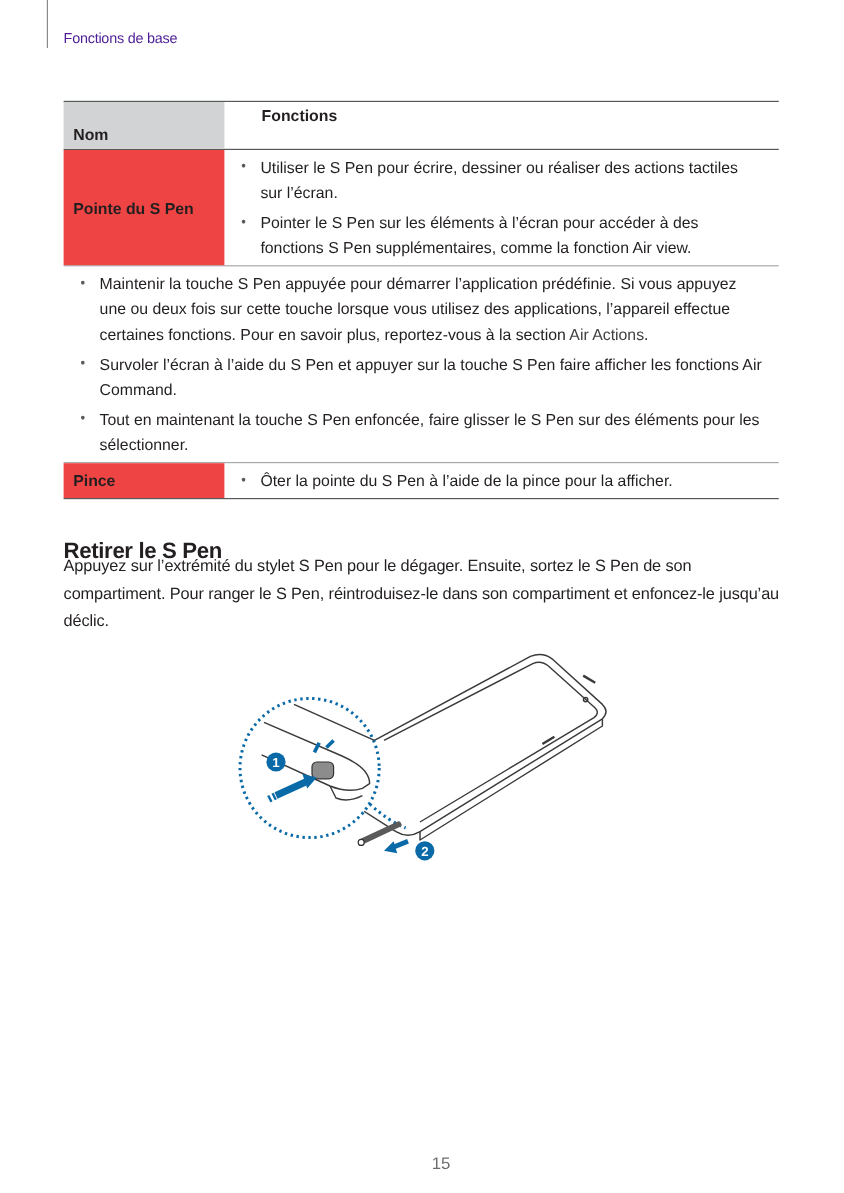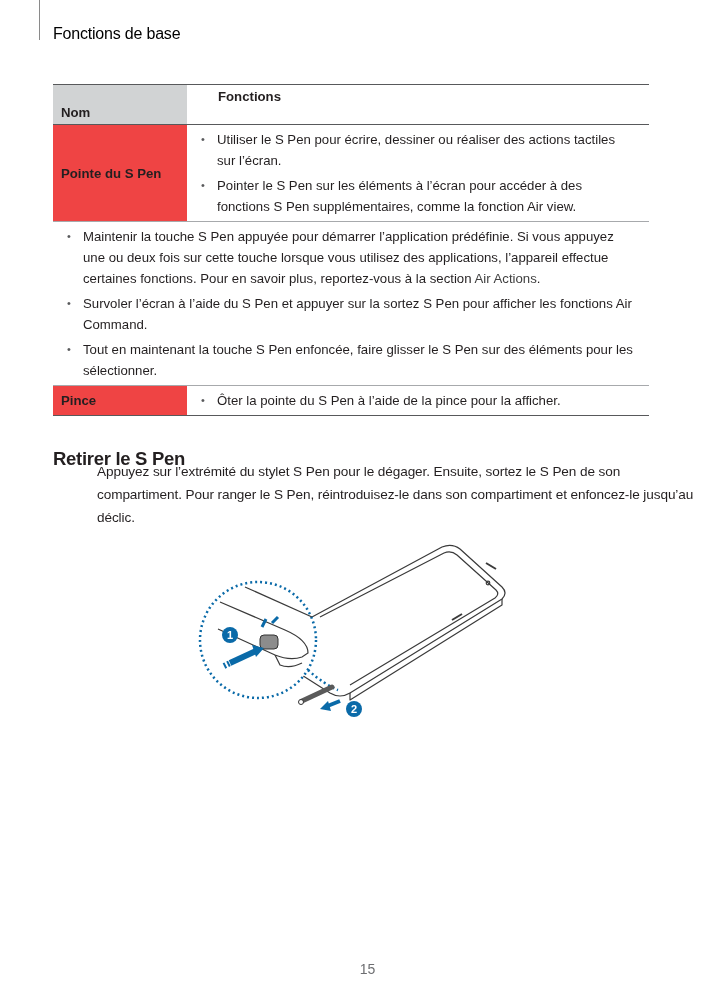--- a/index.html
+++ b/index.html
@@ -1,35 +1,35 @@
 <!DOCTYPE html>
 <html><head>
   <meta charset="utf-8">
   <style>
     html, body { margin:0; padding:0; background:#ffffff; }
     body { width:703px; height:994px; position:relative; overflow:hidden;
       font-family:"Liberation Sans", "DejaVu Sans", sans-serif; color:#231f20; }
     .margin-rule { position:absolute; left:39px; top:0; width:1px; height:40px; background:#8a8a8a; }
-    .running-head { position:absolute; left:53px; top:25px; font-size:16px; color:#000000; letter-spacing:-0.2px; }
+    .running-head { position:absolute; left:53px; top:25px; font-size:12px; color:#4c1d95; letter-spacing:-0.2px; }
     .table { position:absolute; left:53px; top:84px; width:596px; border-top:1.5px solid #58595b; border-bottom:1.5px solid #58595b; font-size:13.2px; }
     .trow { display:flex; border-top:1px solid #a7a9ac; }
     .trow.head { border-top:none; border-bottom:1.5px solid #58595b; }
     .trow.head + .trow { border-top:none; }
     .c-name { width:134px; background:#ef4444; padding-left:8px; display:flex; align-items:center; font-weight:bold; box-sizing:border-box; flex-shrink:0; }
     .trow.head .c-name { background:#d1d3d4; }
     .c-func { flex:1; padding:3px 14px 3px 14px; box-sizing:border-box; }
     .trow.head .c-func { font-weight:bold; padding-top:4px; padding-bottom:4px;padding-left:31px; }
     .trow.head .c-name { padding-top:20px; padding-bottom:4px; }
     .bullet { display:flex; line-height:21px; margin:1px 0 4px 0; }
     .bullet:last-child { margin-bottom:1px; }
     .dot { width:16px; flex-shrink:0; font-size:11px; color:#58595b; }
     .btext { flex:1; }
     .link { color:#404040; }
     .section-title { position:absolute; left:53px; top:448px; font-size:18.5px; font-weight:bold; color:#231f20; letter-spacing:-0.3px; }
-    .body-para { position:absolute; left:53px; top:460px; width:600px; font-size:13.6px; line-height:23px; letter-spacing:-0.1px;margin-left:44px; }
+    .body-para { position:absolute; left:53px; top:460px; width:600px; font-size:13.6px; line-height:23px; letter-spacing:-0.1px; }
     .figure { position:absolute; left:190px; top:535px; width:340px; height:200px; }
     .page-number { position:absolute; left:16px; width:703px; top:961px; text-align:center; font-size:14px; color:#6d6e71; }
   </style>
 </head>
 <body>
 
 <div class="margin-rule"></div>
 <div class="running-head">Fonctions de base</div>
 
 <div class="table">
@@ -53,21 +53,21 @@
   </div>
 
   <div class="trow">
     <div class="c-func">
       <div class="bullet">
         <span class="dot">•</span>
         <span class="btext"><span>Maintenir la touche S Pen appuyée pour démarrer l’application prédéfinie. Si vous appuyez une ou deux fois sur cette touche lorsque vous utilisez des applications, l’appareil effectue certaines fonctions. Pour en savoir plus, reportez-vous à la section </span><span class="link">Air Actions</span><span>.</span></span>
       </div>
       <div class="bullet">
         <span class="dot">•</span>
-        <span class="btext">Survoler l’écran à l’aide du S Pen et appuyer sur la sortez S Pen pour afficher les fonctions Air Command.</span>
+        <span class="btext">Survoler l’écran à l’aide du S Pen et appuyer sur la touche S Pen faire afficher les fonctions Air Command.</span>
       </div>
       <div class="bullet">
         <span class="dot">•</span>
         <span class="btext">Tout en maintenant la touche S Pen enfoncée, faire glisser le S Pen sur des éléments pour les sélectionner.</span>
       </div>
     </div>
   </div>
 
   <div class="trow">
     <div class="c-name">Pince</div>

